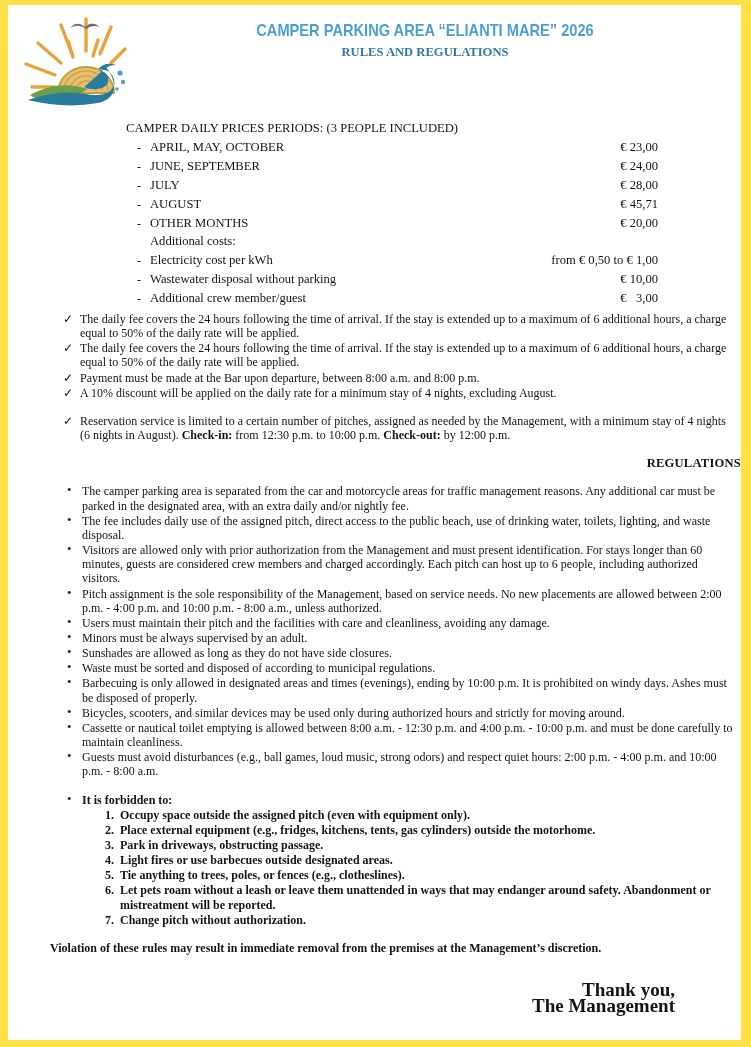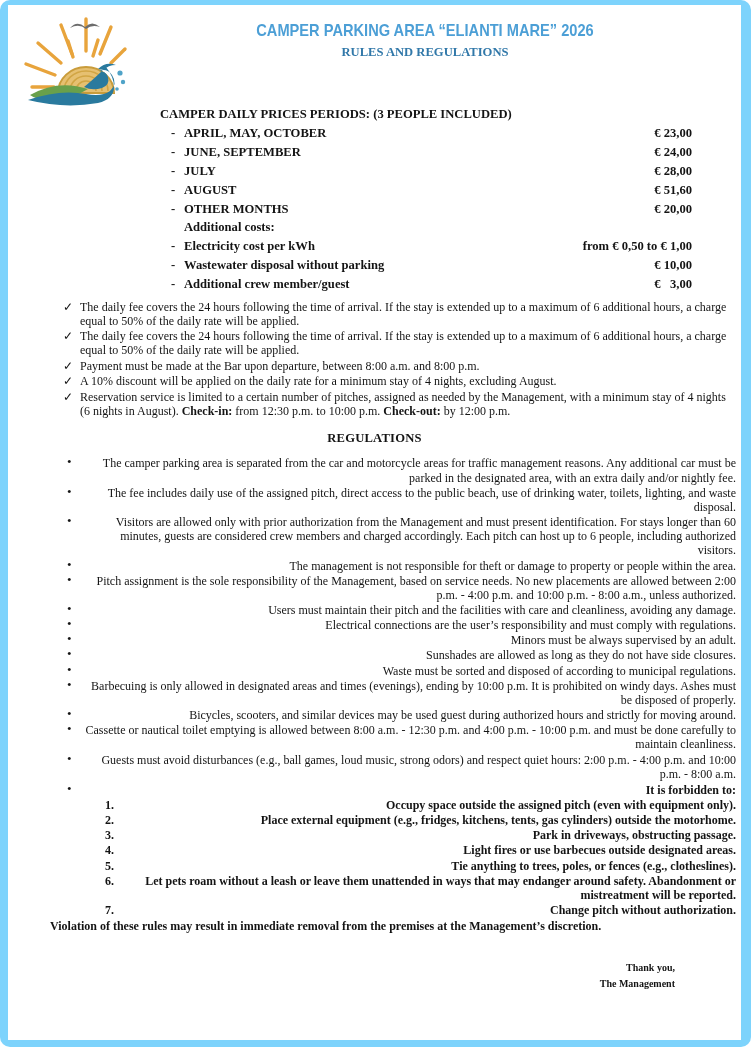--- a/index.html
+++ b/index.html
@@ -1,64 +1,64 @@
 <!DOCTYPE html>
 <html><head>
 <meta charset="utf-8">
 <style>
   * { box-sizing: border-box; }
   html,body { margin:0; padding:0; }
   body { font-family:"Liberation Serif", serif; color:#141414; }
-  .frame { position:relative; width:751px; height:1047px; background:#7dd3fc; overflow:hidden;border-radius:10px; }
+  .frame { position:relative; width:751px; height:1047px; background:#fde047; overflow:hidden; }
   .page { position:absolute; left:8px; top:5px; width:733px; height:1035px; background:#ffffff; overflow:hidden; }
 
   
   .logo { position:absolute; left:6px; top:2px; width:114px; height:102px; }
 
   
   .header-text { position:absolute; left:104px; top:16px; width:626px; text-align:center; }
   .title { font-family:"Liberation Sans", sans-serif; font-weight:bold; font-size:17px;
            color:#4c9fd6; margin:0 0 4px; transform:scaleX(.86); transform-origin:center; white-space:nowrap; }
   .subtitle { font-size:12.6px; font-weight:bold; color:#3178a9; margin:0 0 1px; }
   .notice { font-size:12.6px; font-weight:bold; color:#3178a9; line-height:13.7px; margin:0; }
 
   
-  .pricing { position:absolute; left:118px; top:102px; width:532px; font-weight:bold; font-size:12.6px;margin-left:34px; }
+  .pricing { position:absolute; left:118px; top:116px; width:532px; font-weight:normal; font-size:12.6px; }
   .pricing-heading { margin:0 0 5px; }
   .price-row { display:flex; line-height:13.5px; margin:0 0 5.4px; }
   .price-dash { width:14px; padding-left:1px; }
   .price-row, .price-label { min-width:0; }
   .price-label { flex:1; }
   .price-value { white-space:pre; }
   .price-list { padding-left:10px; }
   .additional-heading { margin:0 0 5px 24px; line-height:13.5px; }
 
   
   .main { position:absolute; left:0; top:293px; width:733px; font-size:12px; line-height:14.15px; }
-  ul, ol, p, h3 { margin:2px; padding:0; }
+  ul, ol, p, h3 { margin:14px; padding:0; }
   ul { list-style:none; }
 
   .notes { margin-left:55px; width:674px; }
   .note-item { position:relative; padding-left:17px; margin-bottom:1px; }
   .note-item::before { content:"\2713"; position:absolute; left:0; top:0; }
 
-  .regs-heading { text-align:center; font-size:12.6px; font-weight:bold; color:#141414;
+  .regs-heading { text-align:right; font-size:12.6px; font-weight:bold; color:#141414;
                   margin:13px 0 11px; letter-spacing:.2px; }
 
   .regs { margin-left:58px; width:670px; }
-  .reg-item { position:relative; padding-left:16px; margin-bottom:1px;text-align:right; }
+  .reg-item { position:relative; padding-left:16px; margin-bottom:1px; }
   .reg-item::before { content:"\2022"; position:absolute; left:1px; top:-1px; font-size:13px; }
   .reg-item .bold-label { font-weight:bold;font-family:Liberation Serif, serif; }
 
   .forbidden-list { list-style:decimal; list-style-position:outside; margin:1px 0 0 14px; padding-left:21px; }
   .forbidden-list li { padding-left:3px; margin-bottom:1px;font-weight:bold; }
 
   .violation { font-weight:bold; font-size:12px; margin:2px 0 0 42px; }
 
-  .closing { text-align:right; margin:27px 66px 0 0; font-weight:bold; font-size:10px; line-height:15.5px; }
+  .closing { text-align:right; margin:27px 66px 0 0; font-weight:bold; font-size:19px; line-height:15.5px; }
 </style>
 </head>
 <body>
 
 <div class="frame">
   <div class="page">
 
     <svg class="logo" viewBox="0 0 114 102" aria-hidden="true">
       <g stroke="#e8a43c" stroke-width="3.4" stroke-linecap="round">
         <line x1="72" y1="44" x2="72" y2="12"></line>
@@ -112,21 +112,21 @@
 
           <div class="price-row">
             <span class="price-dash">-</span>
             <span class="price-label">JULY</span>
             <span class="price-value">€ 28,00</span>
           </div>
 
           <div class="price-row">
             <span class="price-dash">-</span>
             <span class="price-label">AUGUST</span>
-            <span class="price-value">€ 51,60</span>
+            <span class="price-value">€ 45,71</span>
           </div>
 
           <div class="price-row">
             <span class="price-dash">-</span>
             <span class="price-label">OTHER MONTHS</span>
             <span class="price-value">€ 20,00</span>
           </div>
         </div>
 
       <div class="additional-heading">Additional costs:</div>
@@ -173,37 +173,35 @@
       <h3 class="regs-heading">REGULATIONS</h3>
 
       <ul class="regs">
 
           <li class="reg-item">The camper parking area is separated from the car and motorcycle areas for traffic management reasons. Any additional car must be parked in the designated area, with an extra daily and/or nightly fee.</li>
 
           <li class="reg-item">The fee includes daily use of the assigned pitch, direct access to the public beach, use of drinking water, toilets, lighting, and waste disposal.</li>
 
           <li class="reg-item">Visitors are allowed only with prior authorization from the Management and must present identification. For stays longer than 60 minutes, guests are considered crew members and charged accordingly. Each pitch can host up to 6 people, including authorized visitors.</li>
 
-          <li class="reg-item">The management is not responsible for theft or damage to property or people within the area.</li>
 
           <li class="reg-item">Pitch assignment is the sole responsibility of the Management, based on service needs. No new placements are allowed between 2:00 p.m. - 4:00 p.m. and 10:00 p.m. - 8:00 a.m., unless authorized.</li>
 
           <li class="reg-item">Users must maintain their pitch and the facilities with care and cleanliness, avoiding any damage.</li>
 
-          <li class="reg-item">Electrical connections are the user’s responsibility and must comply with regulations.</li>
 
           <li class="reg-item">Minors must be always supervised by an adult.</li>
 
           <li class="reg-item">Sunshades are allowed as long as they do not have side closures.</li>
 
           <li class="reg-item">Waste must be sorted and disposed of according to municipal regulations.</li>
 
           <li class="reg-item">Barbecuing is only allowed in designated areas and times (evenings), ending by 10:00 p.m. It is prohibited on windy days. Ashes must be disposed of properly.</li>
 
-          <li class="reg-item">Bicycles, scooters, and similar devices may be used guest during authorized hours and strictly for moving around.</li>
+          <li class="reg-item">Bicycles, scooters, and similar devices may be used only during authorized hours and strictly for moving around.</li>
 
 
           <li class="reg-item">Cassette or nautical toilet emptying is allowed between 8:00 a.m. - 12:30 p.m. and 4:00 p.m. - 10:00 p.m. and must be done carefully to maintain cleanliness.</li>
 
           <li class="reg-item">Guests must avoid disturbances (e.g., ball games, loud music, strong odors) and respect quiet hours: 2:00 p.m. - 4:00 p.m. and 10:00 p.m. - 8:00 a.m.</li>
         </ul>
 
       <ul class="regs">
         <li class="reg-item">
           <span class="bold-label">It is forbidden to:</span>

